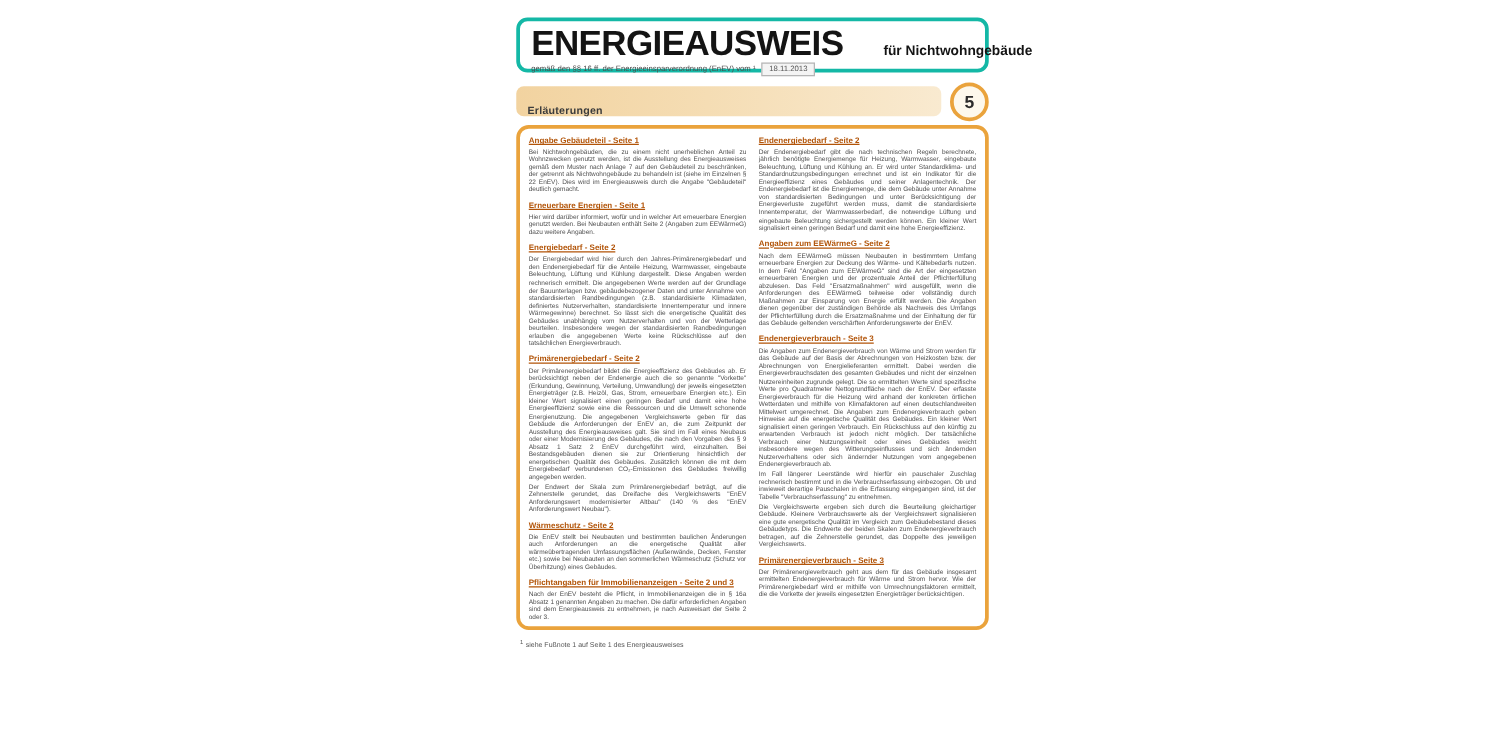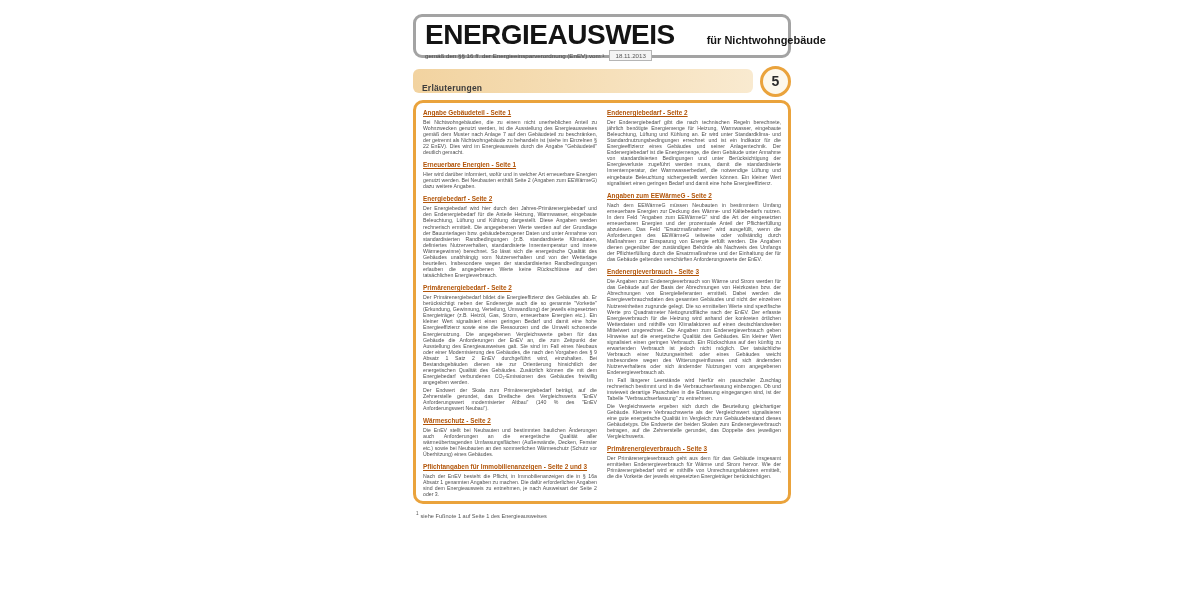--- a/index.html
+++ b/index.html
@@ -13,21 +13,21 @@
     overflow: hidden;
   }
   .sheet {
     position: absolute;
     left: 413px;
     top: 14px;
     width: 378px;
   }
   
   .header-box {
-    border: 3px solid #a3a3a3;
+    border: 3px solid #14b8a6;
     border-radius: 9px;
     background: #ffffff;
     padding: 3px 9px 4px 9px;
     height: 44px;
     box-sizing: border-box;
   }
   .title-row {
     display: flex;
     align-items: baseline;
     white-space: nowrap;

